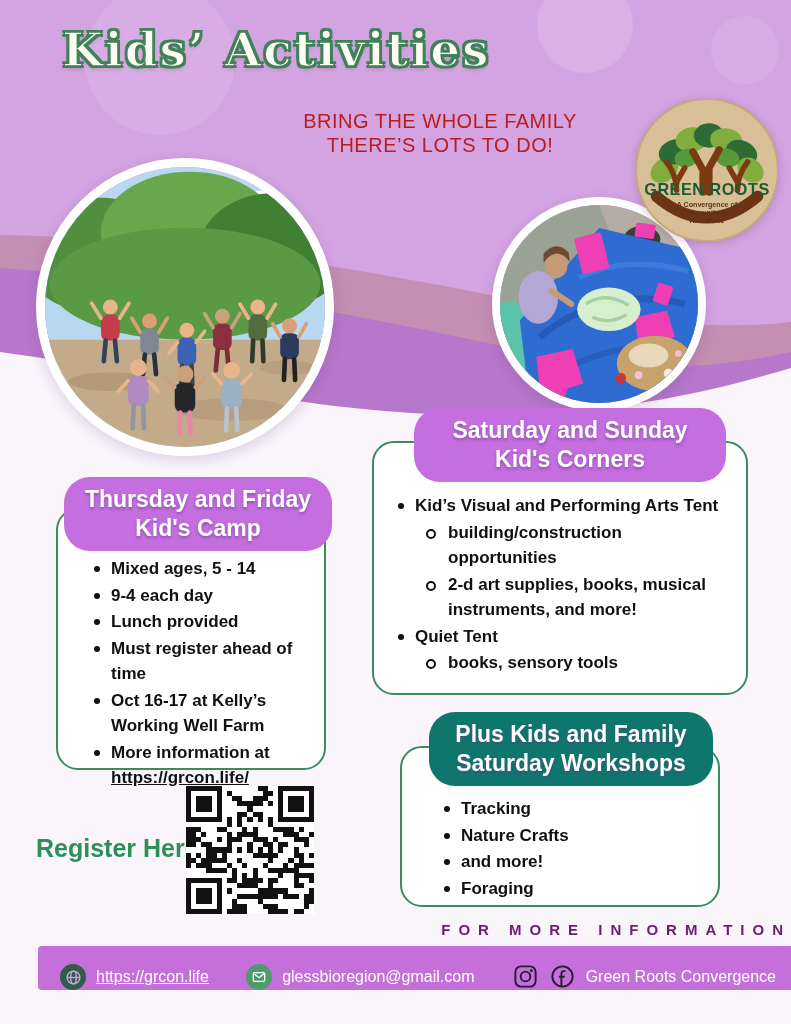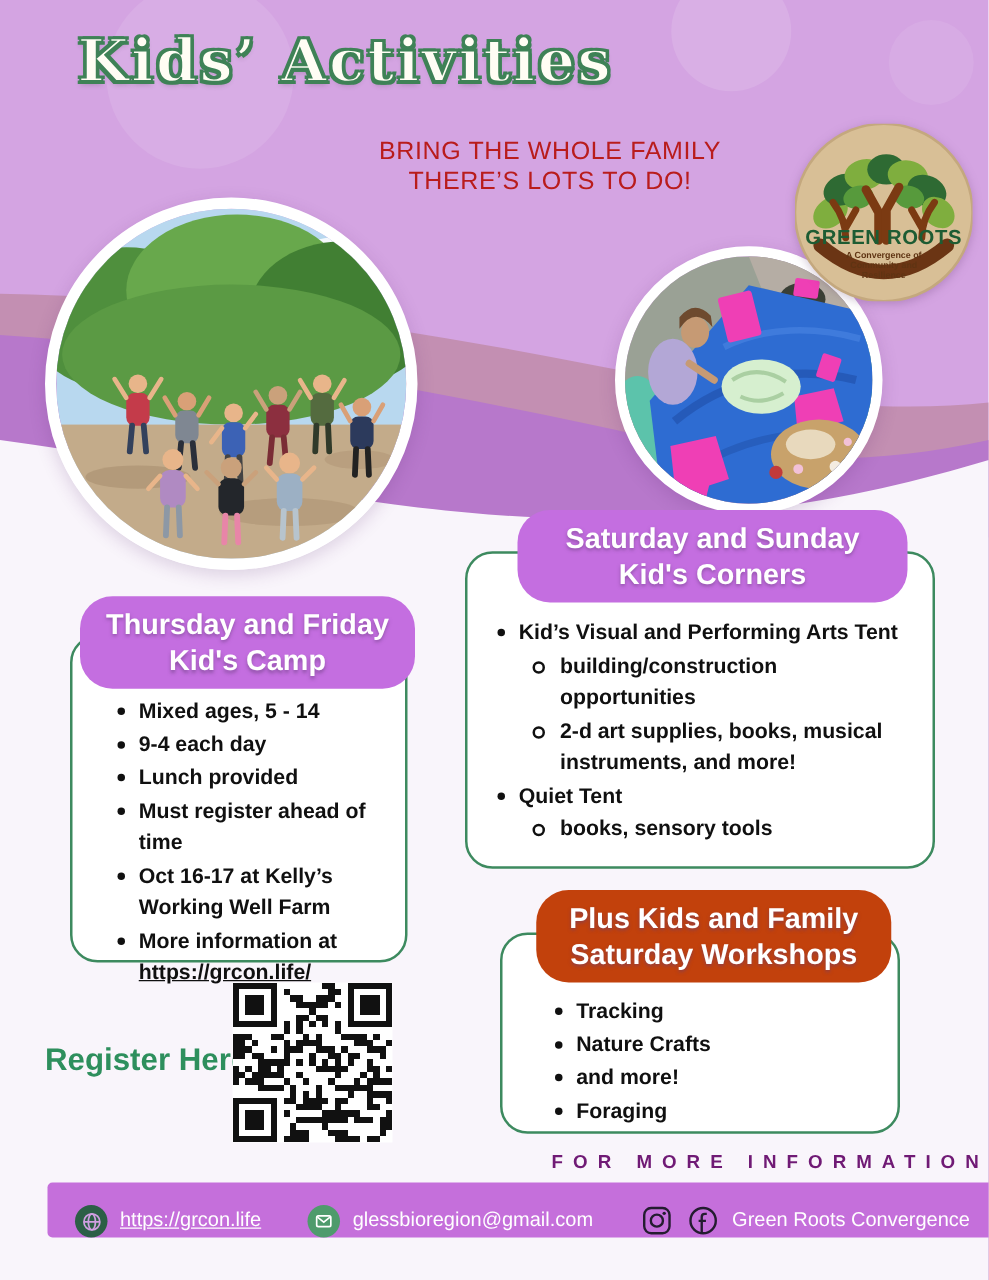--- a/index.html
+++ b/index.html
@@ -249,21 +249,21 @@
   <div class="card" id="corners-card">
     <ul class="blist">
       <li>Kid’s Visual and Performing Arts Tent</li>
       <li class="sub">building/construction opportunities</li>
       <li class="sub">2-d art supplies, books, musical instruments, and more!</li>
       <li>Quiet Tent</li>
       <li class="sub">books, sensory tools</li>
     </ul>
   </div>
 
-  <div class="pill" id="workshops-pill" style="background:#c2410c">
+  <div class="pill" id="workshops-pill" style="background:#0f766e">
     <div>Plus Kids and Family</div>
     <div>Saturday Workshops</div>
   </div>
   <div class="card" id="workshops-card">
     <ul class="blist">
       <li>Tracking</li>
       <li>Nature Crafts</li>
       <li>and more!</li>
       <li>Foraging</li>
     </ul>

